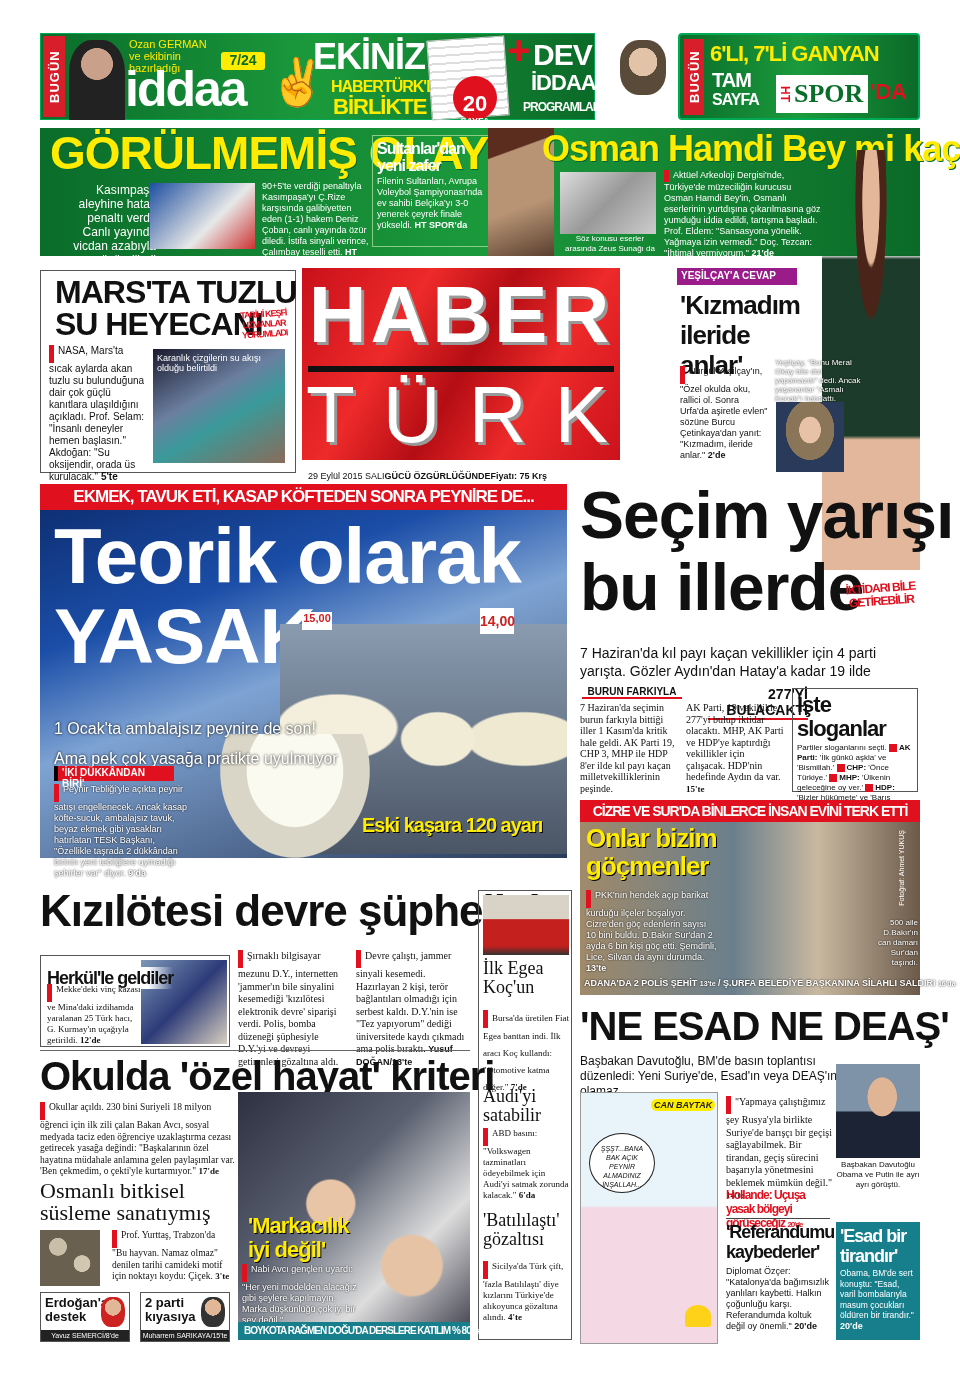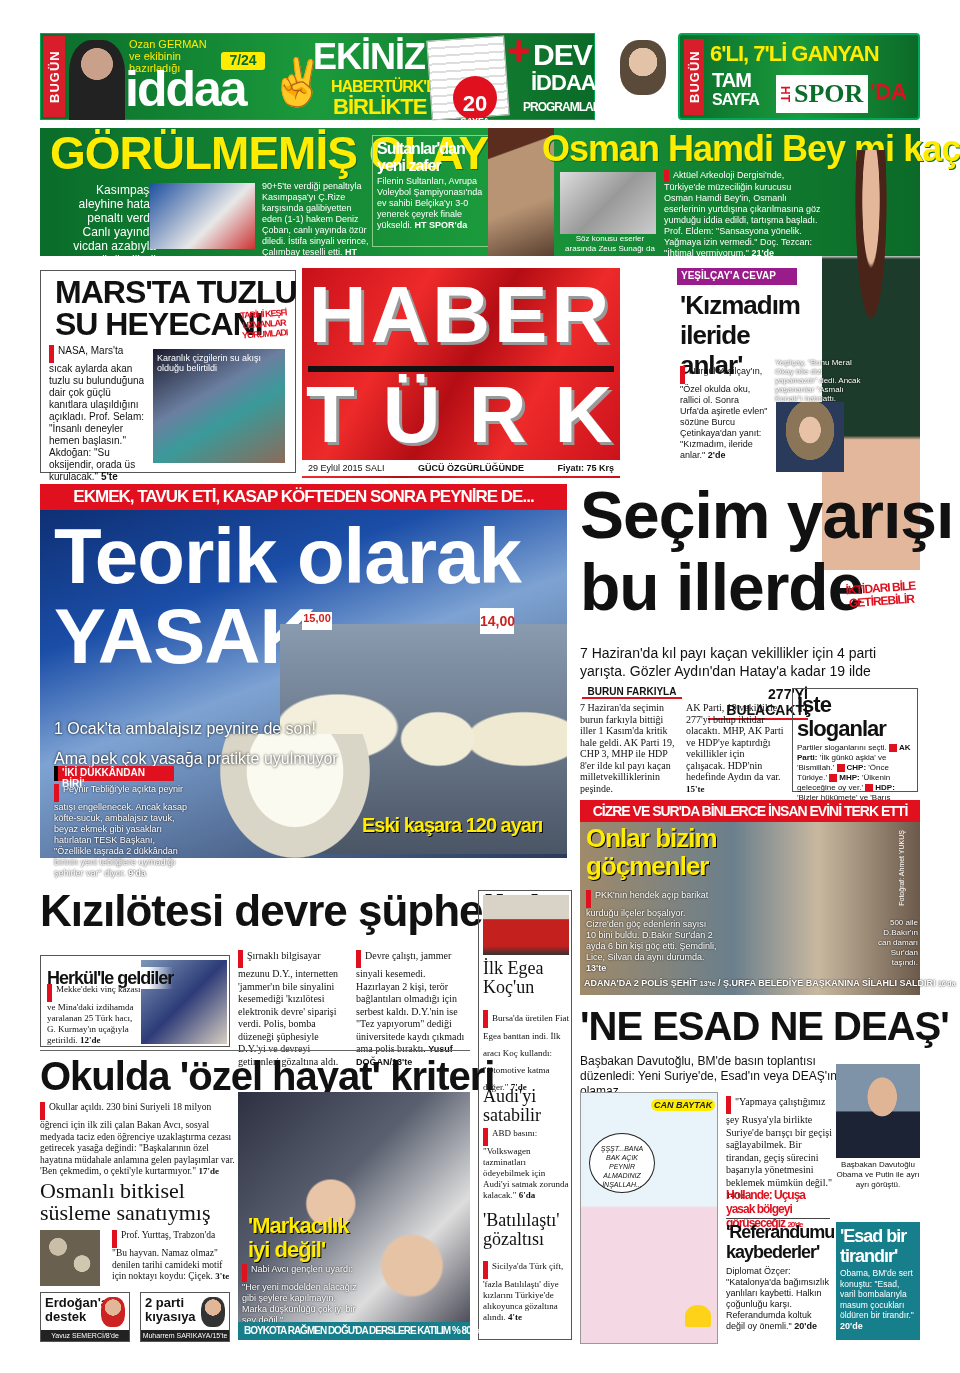--- a/index.html
+++ b/index.html
@@ -90,22 +90,22 @@
     <span class="redbar"></span><span>NASA, Mars'ta sıcak aylarda akan tuzlu su bulunduğuna dair çok güçlü kanıtlara ulaşıldığını açıkladı. Prof. Selam: "İnsanlı deneyler hemen başlasın." Akdoğan: "Su oksijendir, orada üs kurulacak."</span> <b>5'te</b>
   </div>
   <div class="abs" style="left:112px;top:78px;width:132px;height:114px;background:linear-gradient(150deg,#1b1a2e,#6b7fa0 40%,#3a9a9a 60%,#8a6b5a)">
     <div style="font-size:9px;color:#fff;padding:4px;line-height:10px">Karanlık çizgilerin su akışı olduğu belirtildi</div>
   </div>
 </div>
 
 <div class="abs" style="left:302px;top:268px;width:318px;height:210px;background:linear-gradient(120deg,#c8101a,#ee2a2a 30%,#b40d14 50%,#ee2a2a 70%,#c8101a)">
   <div class="abs" style="left:4px;top:4px;width:310px;text-align:center;font-size:80px;font-weight:bold;color:#fff;letter-spacing:4px;line-height:86px;text-shadow:3px 3px 0 #999">HABER</div>
   <div class="abs" style="left:6px;top:98px;width:306px;height:6px;background:#111"></div>
-  <div class="abs" style="left:4px;top:104px;width:310px;text-align:center;font-size:80px;font-weight:bold;color:#fff;letter-spacing:28px;line-height:86px;text-shadow:3px 3px 0 #999">TÜRK</div>
-  <div class="abs" style="left:0;top:192px;width:318px;height:16px;background:#fff;display:flex;justify-content:space-between;align-items:center;padding:0 6px;font-size:9px">
+  <div class="abs" style="left:4px;top:104px;width:310px;text-align:center;font-size:80px;font-weight:normal;color:#fff;letter-spacing:28px;line-height:86px;text-shadow:3px 3px 0 #999">TÜRK</div>
+  <div class="abs" style="left:0;top:192px;width:318px;height:16px;background:#fff;display:flex;align-items:center;padding:16px 6px;font-size:9px">
     <span>29 Eylül 2015 SALI</span>
     <span style="font-weight:bold">GÜCÜ ÖZGÜRLÜĞÜNDE</span>
     <span style="font-weight:bold">Fiyatı: 75 Krş</span>
   </div>
 </div>
 
 <div class="abs" style="left:677px;top:268px;width:120px;height:17px;background:#9a1c8a;color:#fff;font-size:10px;font-weight:bold;padding:2px 4px">YEŞİLÇAY'A CEVAP</div>
 <div class="abs cond" style="left:680px;top:290px;width:130px;font-size:26px;line-height:30px">'Kızmadım ileride anlar'</div>
 <div class="abs body-s" style="left:680px;top:366px;width:88px;font-size:9px;line-height:11px">
   <span class="redbar"></span><span>Nurgül Yeşilçay'ın, "Özel okulda oku, rallici ol. Sonra Urfa'da aşiretle evlen" sözüne Burcu Çetinkaya'dan yanıt: "Kızmadım, ileride anlar."</span> <b>2'de</b>

